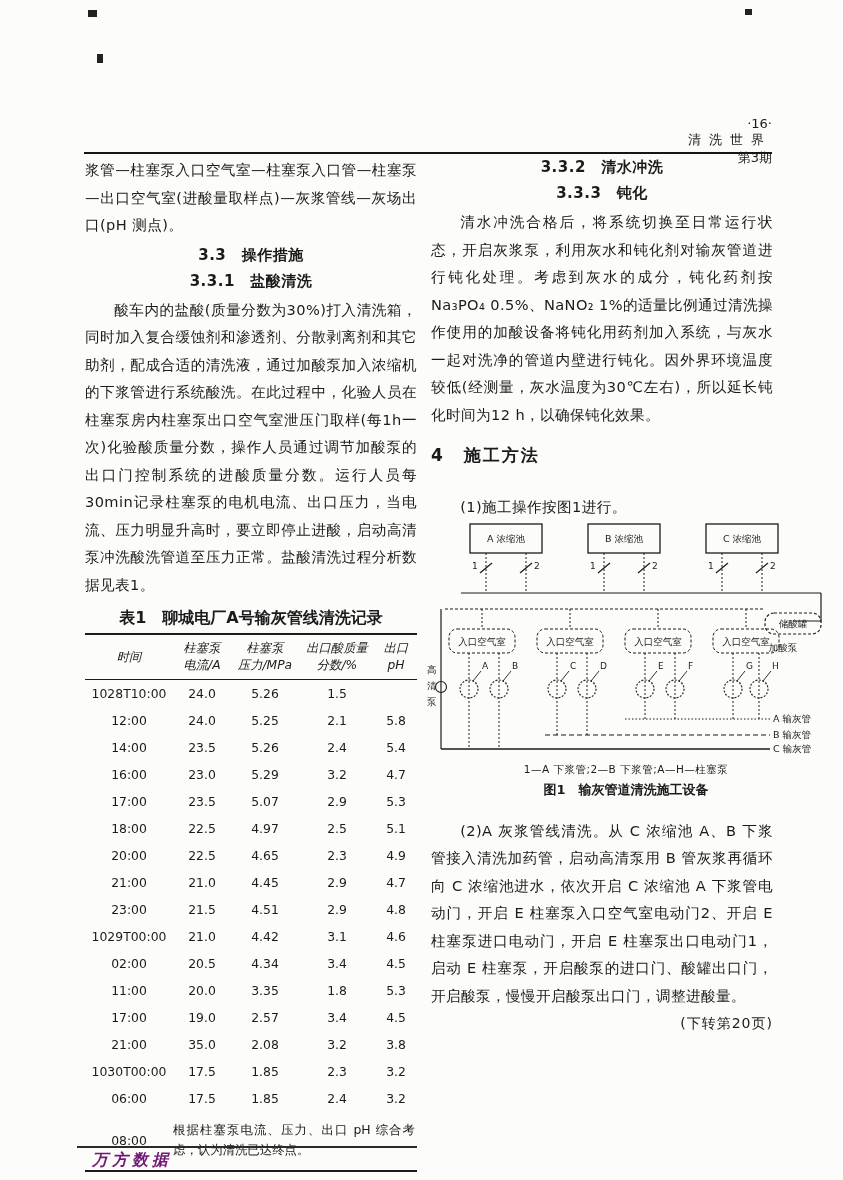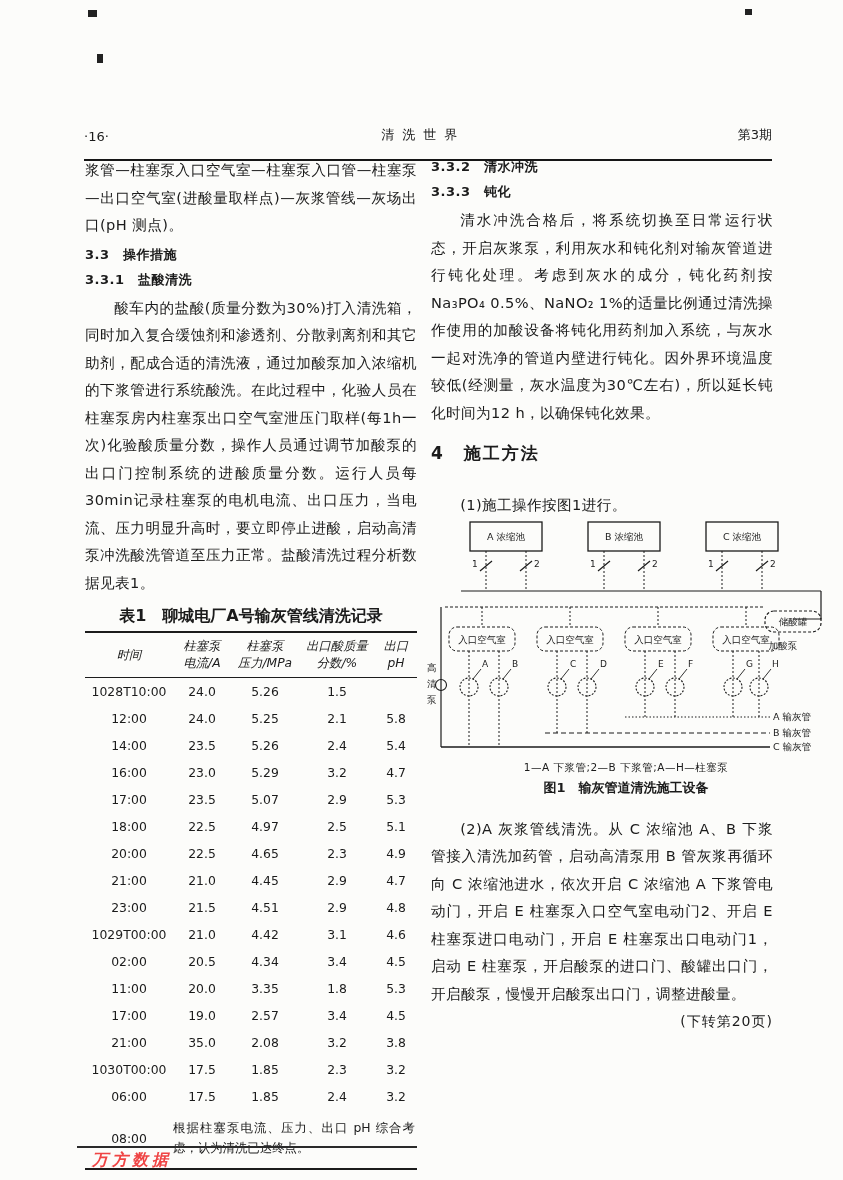--- a/index.html
+++ b/index.html
@@ -12,32 +12,32 @@
     position:relative;width:843px;height:1180px;overflow:hidden;
     background:#fcfcfa;color:#1b1b1b;
   }
   
   .speck{position:absolute;background:#222;}
   
   .pagehead{
     position:absolute;left:84px;top:116px;width:688px;height:28px;
     border-bottom:2.5px solid #161616;
     display:flex;justify-content:space-between;align-items:flex-end;
-    padding-bottom:15px;font-size:13px;
+    padding-bottom:8px;font-size:13px;flex-direction:column;
   }
   .pagehead .journal{letter-spacing:8px;}
   
   .col-left{position:absolute;left:85px;top:156px;width:332px;}
   .col-right{position:absolute;left:431px;top:156px;width:342px;}
   .para{
     font-size:14.6px;line-height:27.5px;text-align:justify;
     letter-spacing:0.4px;margin:0;
   }
   .para.indent{text-indent:2em;}
-  .shead{font-size:13px;font-weight:bold;margin:7px 0 5px 0;letter-spacing:0.5px;}
+  .shead{font-size:15px;font-weight:bold;margin:7px 0 5px 0;letter-spacing:0.5px;text-align:center;}
   .bighead{font-size:17px;font-weight:bold;margin:16px 0 26px 0;letter-spacing:2px;}
   
   .tbl-title{font-size:16px;font-weight:bold;text-align:center;margin:10px 0 4px 0;}
   .tbl{border-top:2px solid #1c1c1c;border-bottom:2px solid #1c1c1c;width:332px;}
   .thead{
     display:grid;grid-template-columns:88px 58px 68px 76px 42px;
     border-bottom:1.3px solid #1c1c1c;padding:5px 0;font-style:italic;
   }
   .thcell{
     display:flex;flex-direction:column;justify-content:center;align-items:center;
@@ -55,21 +55,21 @@
   .tnote .time{text-align:center;font-size:12.4px;}
   .tnote .note{font-size:12.4px;line-height:20px;text-align:justify;padding-right:2px;}
   
   .figwrap{margin-left:-6px;width:402px;}
   .figcaption{font-size:10.5px;text-align:center;margin-top:2px;letter-spacing:0.5px;}
   .figtitle{font-size:13px;font-weight:bold;text-align:center;margin:4px 0 18px 0;}
   .cont-note{font-size:14px;text-align:right;margin-top:6px;letter-spacing:1px;}
   
   .footline{position:absolute;left:77px;top:1146px;width:340px;border-top:2px solid #2a2a2a;}
   .watermark{
-    position:absolute;left:92px;top:1150px;font-size:16px;color:#ef4444;
+    position:absolute;left:92px;top:1150px;font-size:16px;color:#701a75;
     letter-spacing:4px;font-weight:bold;font-style:italic;
   }
   svg text{fill:#1b1b1b;}
   svg .lbl{font-size:9.5px;}
   svg .num{font-size:9px;}
 </style>
 </head>
 <body>
 
 <div class="page">

